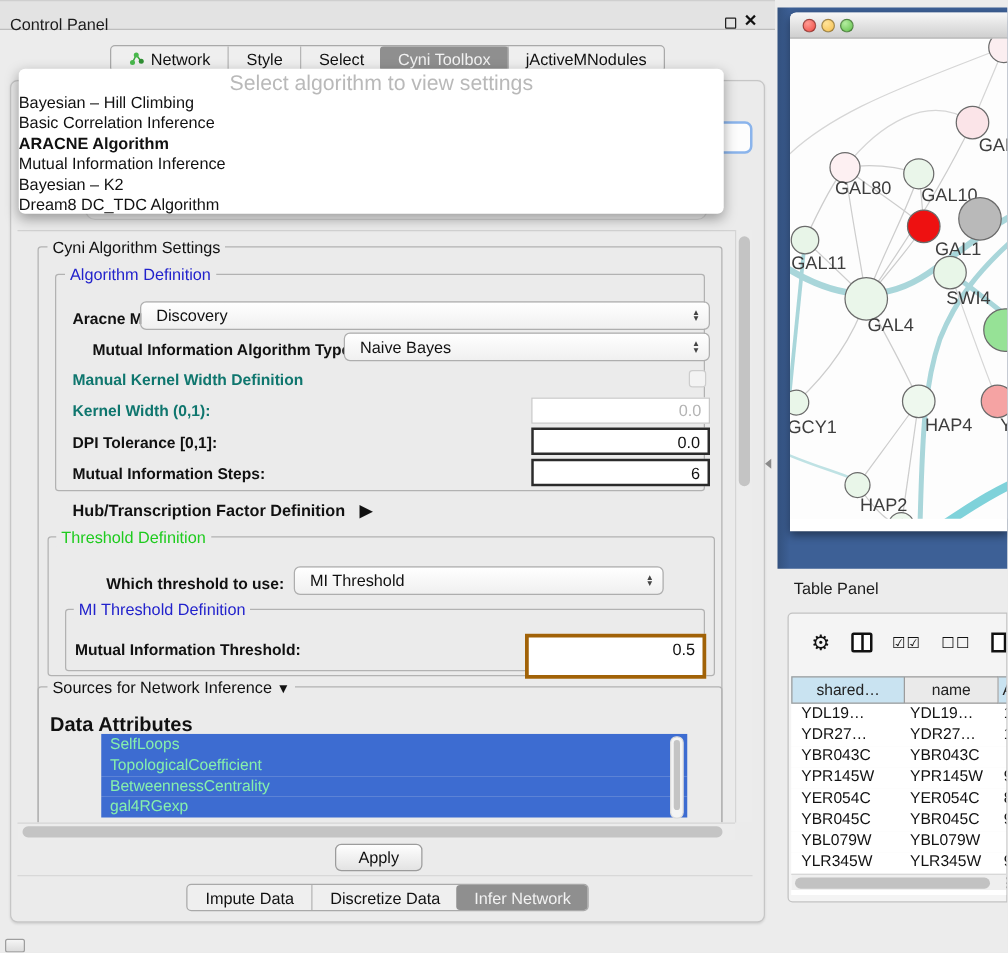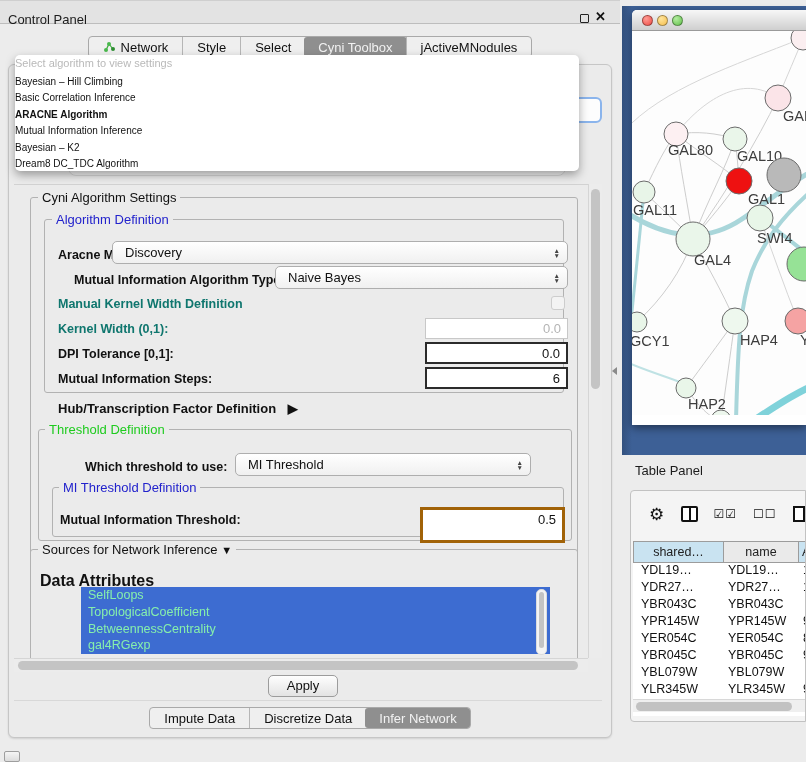--- a/index.html
+++ b/index.html
@@ -23,22 +23,22 @@
   .tabbar .tab { display:flex; align-items:center; padding:0 14px; cursor:default; white-space:nowrap; }
   .tabbar .tab + .tab { border-left:1px solid #b6b6b6; }
   .tabbar .tab.sel { background:#8f8f8f; color:#f2f2f2; border-left:none; border-radius:3px; margin:0 -1px; }
   .top-tabs { left:0; top:36px; width:620px; display:flex; justify-content:center; }
   .bottom-tabs { left:0; top:707px; width:620px; display:flex; justify-content:center; }
   .neticon { width:13px; height:12px; margin-right:5px; }
 
   
   .dd-popup { left:15px; top:55px; width:564px; height:116px; background:#fff; z-index:40;
     border-radius:5px; box-shadow:0 4px 10px rgba(0,0,0,.35); padding-top:2px; }
-  .dd-placeholder { color:#b9b9b9; font-size:11px; height:17px; }
-  .dd-item { font-size:10px; color:#111; height:16.4px; line-height:16.4px; padding-left:0; }
+  .dd-placeholder { text-align:center; color:#b9b9b9; font-size:17px; height:17px;padding-left:16px; }
+  .dd-item { font-size:13px; color:#111; height:16.4px; line-height:16.4px; padding-left:0; }
   .dd-item.sel { font-weight:bold; }
 
   
   .bg-combo-blue { left:572px; top:97px; width:30px; height:26px; border:2px solid #8ab4ec;
     border-radius:6px; background:#fdfdfd; z-index:5; }
   .bg-combo-faded { left:68px; top:148px; width:498px; height:28px; border:1px solid #d6d6d6;
     border-radius:8px; background:#f1f1f1; z-index:4; font-size:13px; color:#c9c9c9;
     line-height:26px; padding-left:22px; }
 
   

